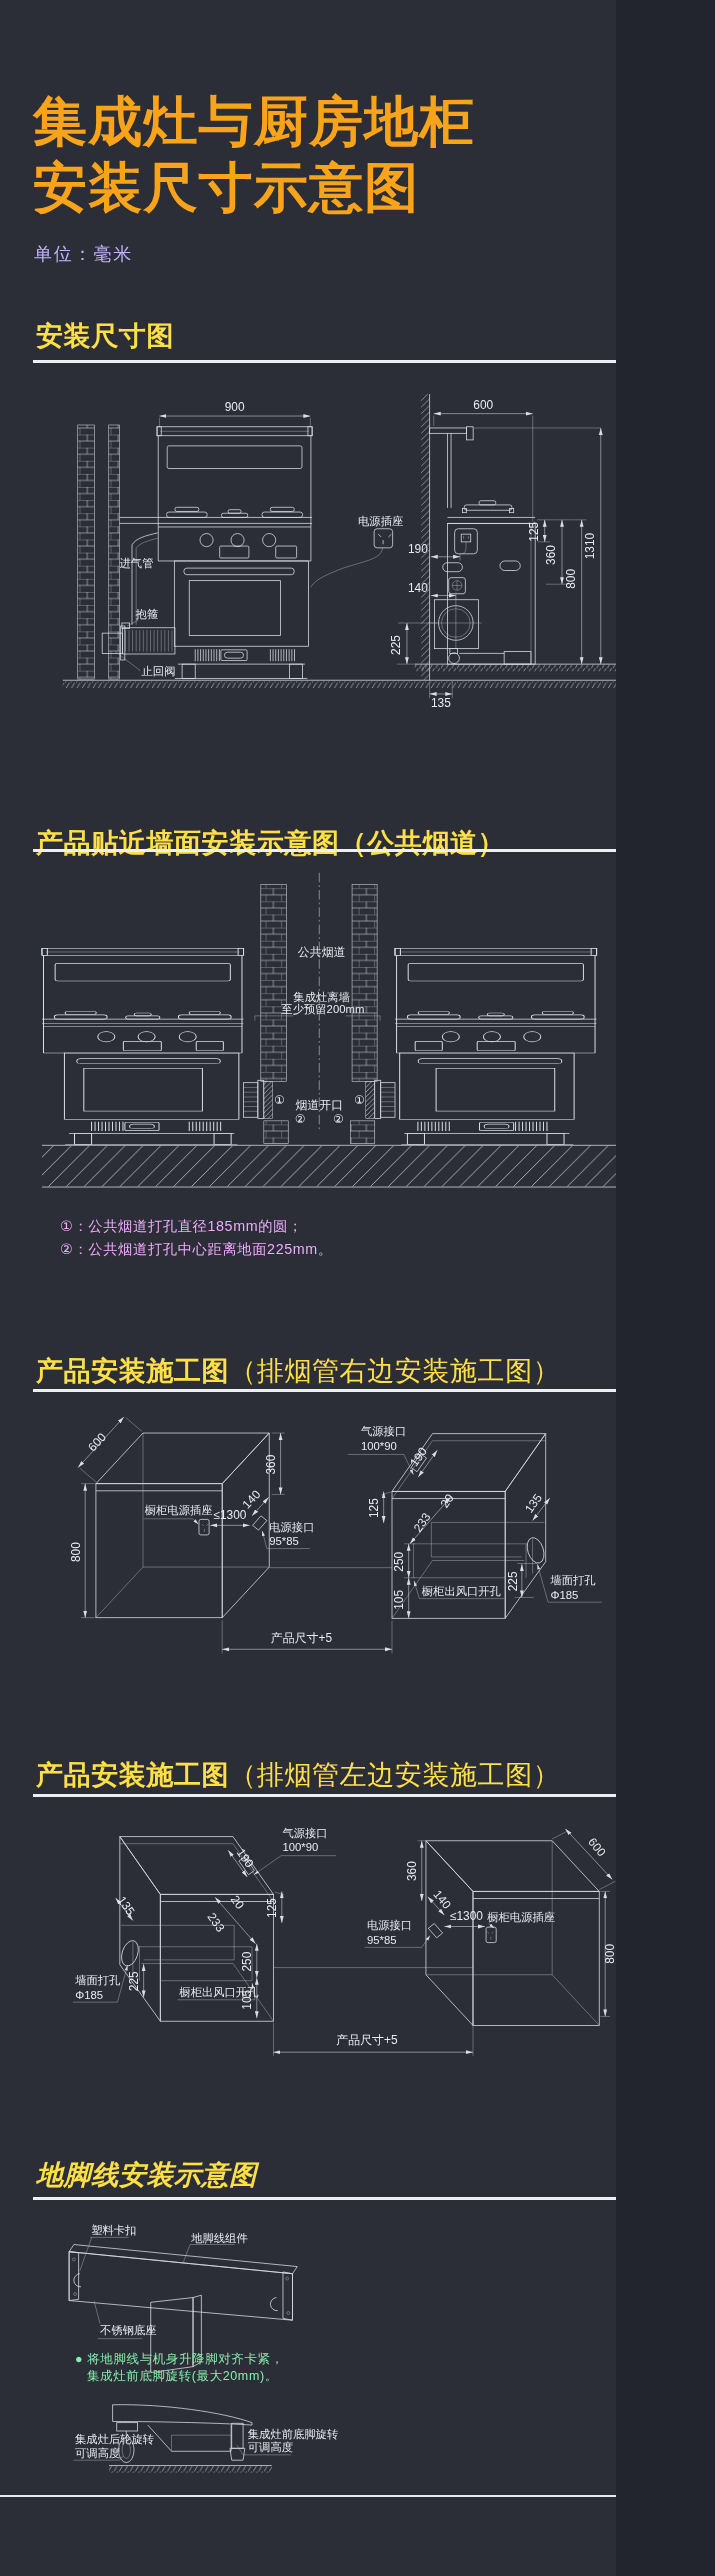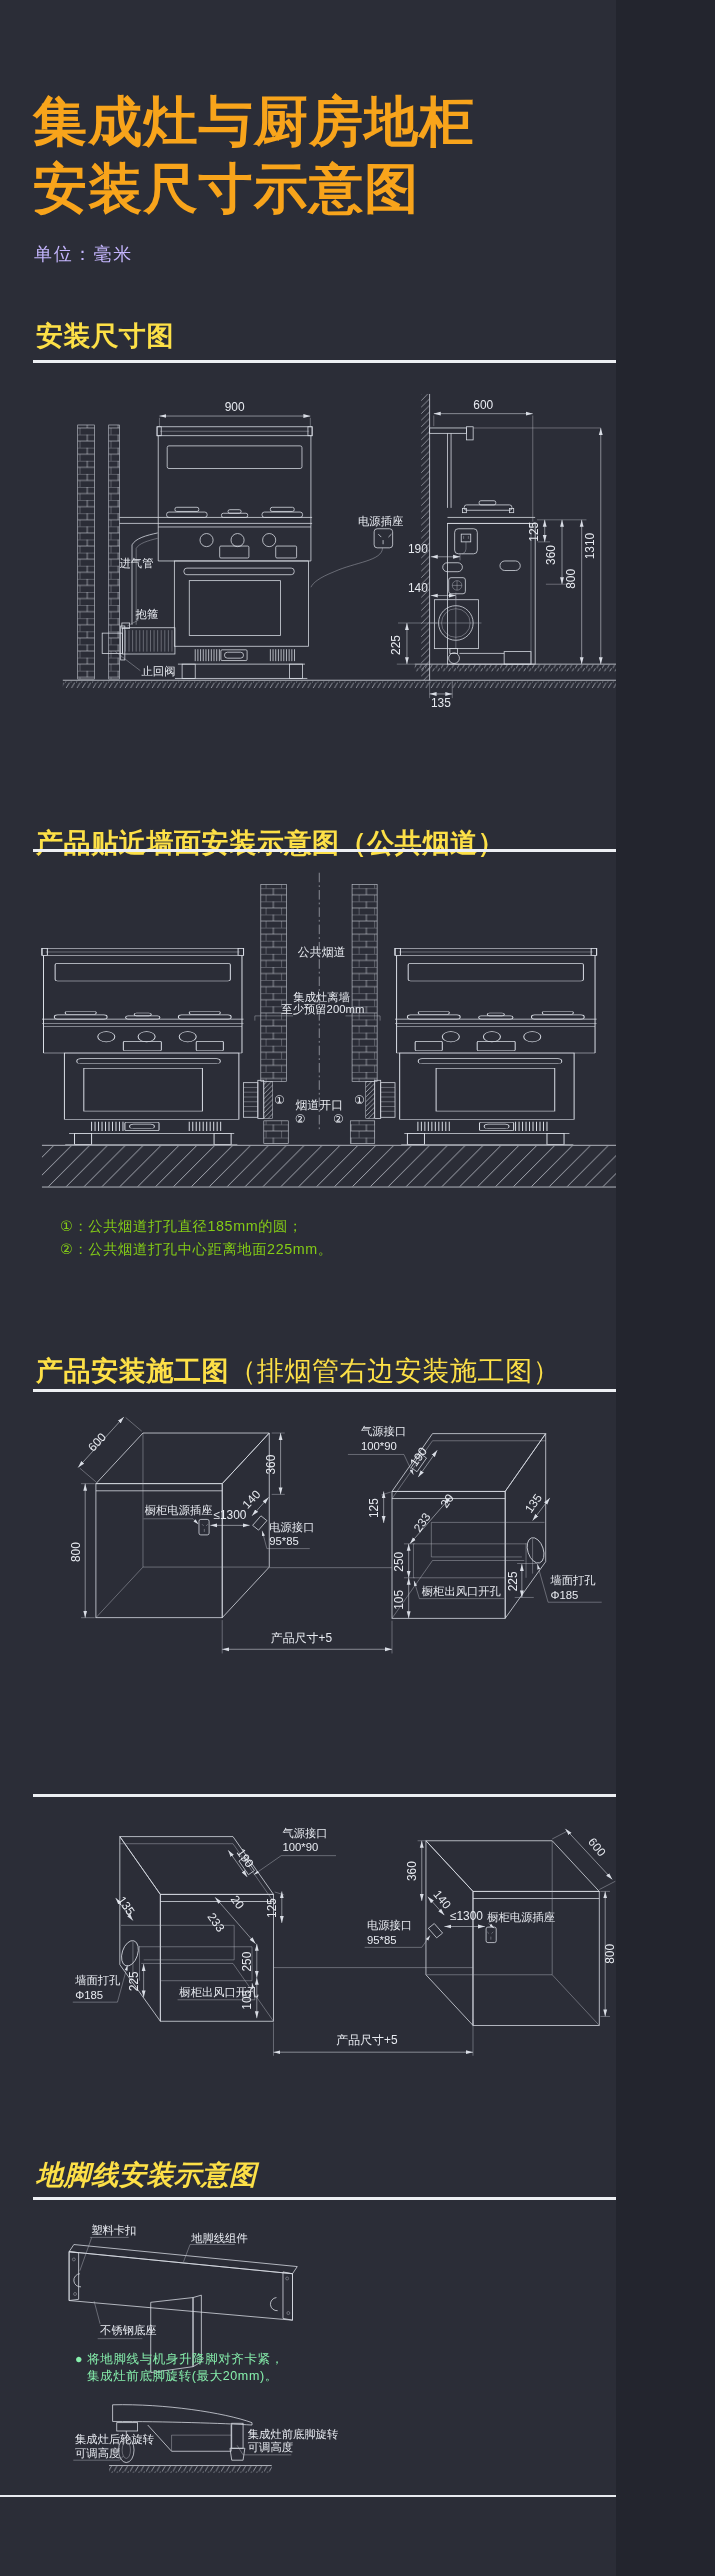--- a/index.html
+++ b/index.html
@@ -4,21 +4,21 @@
 <style>
   html,body{margin:0;padding:0;background:#23252e;}
   .page{position:relative;width:616px;height:2576px;background:#2B2D37;overflow:hidden;
         font-family:"Liberation Sans","DejaVu Sans",sans-serif;}
   .abs{position:absolute;}
   .title{color:#F8A41B;font-size:54px;font-weight:bold;letter-spacing:1.2px;line-height:1;}
   .unit{color:#c4b5fd;font-size:18px;letter-spacing:1.8px;}
   .hdr{color:#fde047;font-size:27px;font-weight:bold;letter-spacing:0.6px;line-height:1;}
   .hdr .sub{font-weight:400;}
   .rule{height:3px;background:#EDEFF3;}
-  .note{color:#84cc16;font-size:14.3px;letter-spacing:0.6px;}
+  .note{color:#f0abfc;font-size:14.3px;letter-spacing:0.6px;}
   .bullet-line{color:#86efac;font-size:12.5px;letter-spacing:0.6px;}
   .bottom-rule{height:2.4px;background:#E9EBF0;}
   svg{position:absolute;overflow:visible;}
   svg .ln{stroke:#D9DDE5;stroke-width:1.3;fill:none;}
   svg .tn{stroke:#BFC3CD;stroke-width:0.7;fill:none;}
   svg .dm{stroke:#D9DDE5;stroke-width:0.9;fill:none;}
   svg .dash{stroke:#D9DDE5;stroke-width:0.9;fill:none;stroke-dasharray:16 5 3 5;}
   svg text{fill:#E8EBF1;font-size:20px;font-family:"Liberation Sans","DejaVu Sans",sans-serif;}
   svg text.sm{font-size:19px;}
 </style>
@@ -113,21 +113,21 @@
         <line class="tn" x1="79" y1="140" x2="291" y2="140"></line>
         <line class="tn" x1="0" y1="225" x2="79" y2="140"></line>
         <path class="ln" d="M263 70L277 54L287 62L273 78Z"></path>
         <rect class="ln" x="173" y="60" width="17" height="26" rx="3"></rect>
         <path class="tn" d="M178 68l3 3M188 68l-3 3M182 76v5"></path>
       </g>
     </defs>
   </svg>
 
   <div class="abs title" style="left:33px;top:94px;">集成灶与厨房地柜</div>
-  <div class="abs title" style="left:33px;top:161px;">安装尺寸示意图</div>
+  <div class="abs title" style="left:33px;top:161px;font-family:Liberation Serif, serif;">安装尺寸示意图</div>
   <div class="abs unit" style="left:34px;top:242px;">单位：毫米</div>
 
   <div class="abs hdr" style="left:36px;top:323px;">安装尺寸图</div>
   <div class="abs rule" style="left:33px;top:360px;width:666px;"></div>
 
   <svg style="left:33px;top:382px;" width="662" height="346" viewBox="0 0 1110 580">
     <g>
       <rect x="75" y="72" width="28" height="426" fill="url(#brickPat)" stroke="#C9CDD6" stroke-width="1"></rect>
       <rect x="127" y="72" width="18" height="426" fill="url(#brickPat)" stroke="#C9CDD6" stroke-width="1"></rect>
       <path class="ln" d="M145 227H208M145 237H208"></path>
@@ -311,20 +311,23 @@
     <text transform="translate(811,291) rotate(-90)" text-anchor="middle">225</text>
     <text class="sm" x="868" y="296">墙面打孔</text>
     <text class="sm" x="868" y="320">Φ185</text>
     <path class="tn" d="M864 326H954"></path>
     <line class="tn" x1="864" y1="326" x2="846" y2="262" marker-end="url(#arw)"></line>
     <text class="sm" x="652" y="314">橱柜出风口开孔</text>
     <path class="tn" d="M648 320H790"></path>
     <line class="tn" x1="648" y1="320" x2="639" y2="290" marker-end="url(#arw)"></line>
   </svg>
 
+  <div class="abs hdr" style="left:36px;top:1762px;">
+    <span>产品安装施工图</span><span class="sub">（排烟管左边安装施工图）</span>
+  </div>
   <div class="abs rule" style="left:33px;top:1794px;width:666px;"></div>
 
   <svg style="left:33px;top:1808px;" width="662" height="268" viewBox="0 0 1110 450">
     <use href="#ductBox" transform="translate(403,145) scale(-1,1)"></use>
     <use href="#cabBox" transform="translate(950,140) scale(-1,1)"></use>
     <line class="tn" x1="403" y1="268" x2="738" y2="268"></line>
     <text class="sm" x="418" y="48">气源接口</text>
     <text class="sm" x="418" y="72">100*90</text>
     <path class="tn" d="M416 80H508"></path>
     <line class="tn" x1="416" y1="80" x2="370" y2="112" marker-end="url(#arw)"></line>

